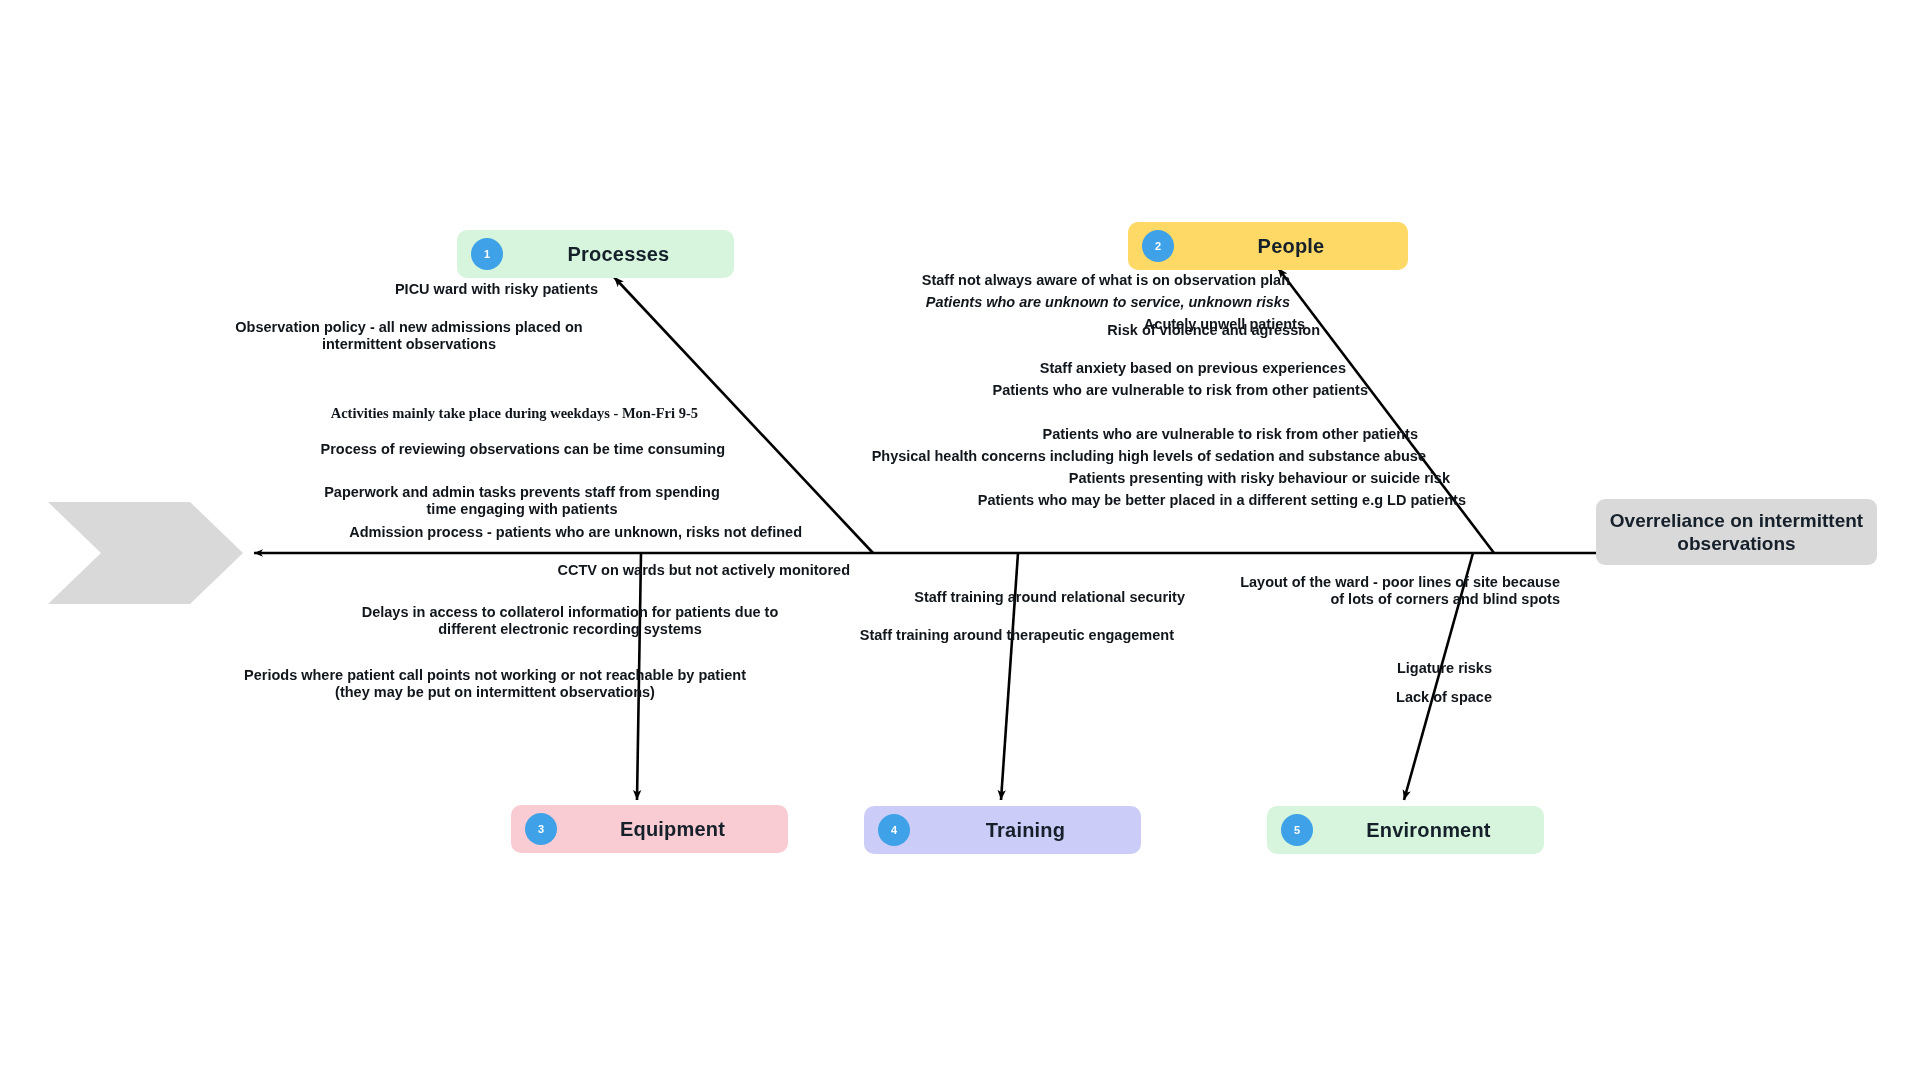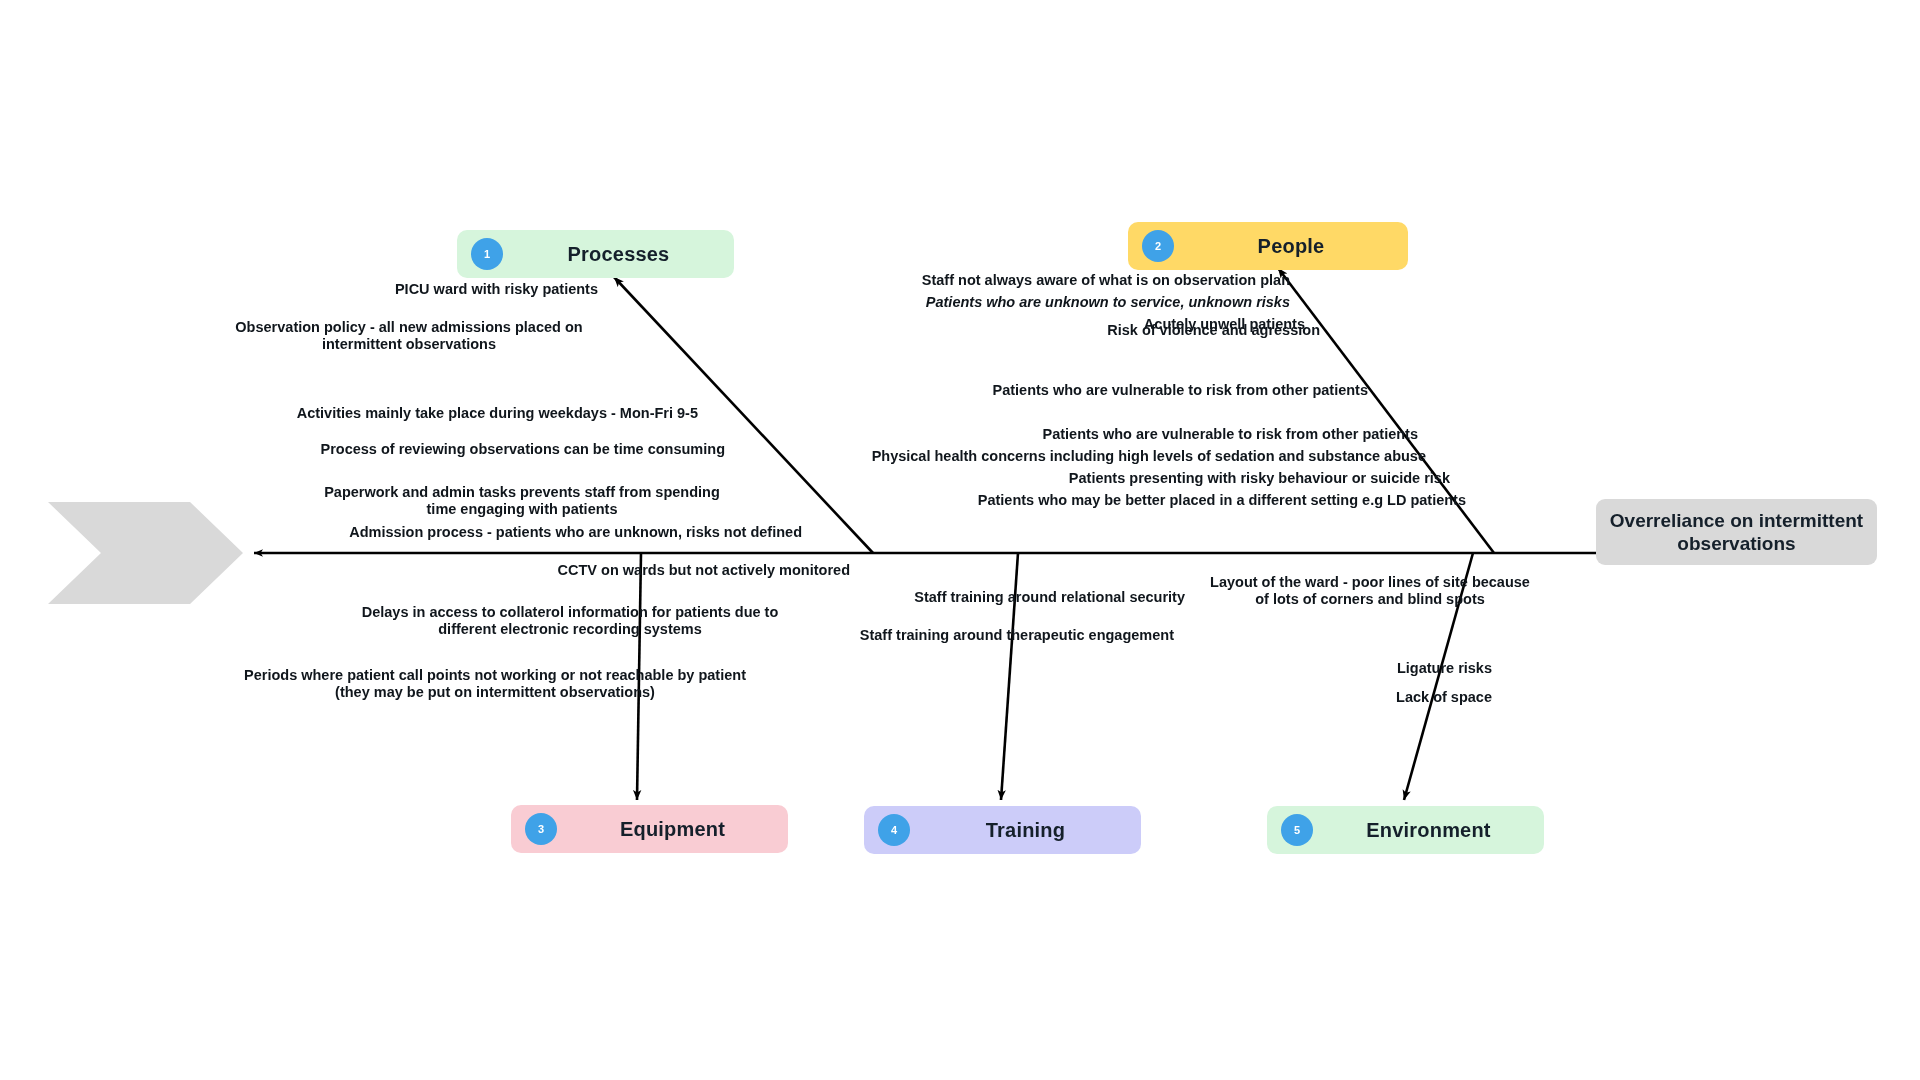--- a/index.html
+++ b/index.html
@@ -156,43 +156,44 @@
   </div>
 
   <div class="cat-box" style="left:1267px; top:806px; width:277px; background:#d6f5dc;">
     <span class="cat-num">5</span>
     <span class="cat-label">Environment</span>
   </div>
 
   <div class="cause right" style="left:180px; top:281px; width:418px;">PICU ward with risky patients</div>
   <div class="cause center" style="left:200px; top:311px; width:418px;">Observation policy - all new admissions placed on
 intermittent observations</div>
-  <div class="cause right" style="left:230px; top:405px; width:468px;">Activities mainly take place during weekdays - Mon-Fri 9-5</div>
+  <div class="cause right" style="left:230px; top:405px; width:468px;font-family:Liberation Serif, serif;">Activities mainly take place during weekdays - Mon-Fri 9-5</div>
   <div class="cause right" style="left:240px; top:441px; width:485px;">Process of reviewing observations can be time consuming</div>
   <div class="cause center" style="left:282px; top:476px; width:480px;">Paperwork  and admin tasks prevents staff from spending
 time engaging with patients</div>
   <div class="cause right" style="left:280px; top:524px; width:522px;">Admission process - patients who are unknown, risks not defined</div>
 
   <div class="cause right" style="left:700px; top:272px; width:590px;">Staff not always aware of what is on observation plan</div>
   <div class="cause right" style="left:700px; top:294px; width:590px;font-style:italic;">Patients who are unknown to service, unknown risks</div>
   <div class="cause right" style="left:700px; top:316px; width:605px;">Acutely unwell patients</div>
   <div class="cause right" style="left:700px; top:322px; width:620px;">Risk of  violence and agression</div>
+  <div class="cause right" style="left:700px; top:360px; width:646px;">Staff anxiety based on previous experiences</div>
   <div class="cause right" style="left:700px; top:382px; width:668px;">Patients who are vulnerable to risk from other patients</div>
   <div class="cause right" style="left:700px; top:426px; width:718px;">Patients who are vulnerable to risk from other patients</div>
   <div class="cause right" style="left:700px; top:448px; width:726px;">Physical health concerns including high levels of sedation and substance abuse</div>
   <div class="cause right" style="left:700px; top:470px; width:750px;">Patients presenting with risky behaviour or suicide risk</div>
   <div class="cause right" style="left:700px; top:492px; width:766px;">Patients who may be better placed in a different setting e.g LD patients</div>
 
   <div class="cause right" style="left:320px; top:562px; width:530px;">CCTV on wards but not actively monitored</div>
   <div class="cause center" style="left:310px; top:596px; width:520px;">Delays in access to collaterol information for patients due to
 different electronic recording systems</div>
   <div class="cause center" style="left:160px; top:659px; width:670px;">Periods where patient call points not working  or not reachable by patient
 (they may be put on intermittent observations)</div>
 
   <div class="cause right" style="left:700px; top:589px; width:485px;">Staff training around relational security</div>
   <div class="cause right" style="left:700px; top:627px; width:474px;">Staff training around therapeutic engagement</div>
 
-  <div class="cause center" style="left:1180px; top:566px; width:380px;">Layout of the ward - poor lines of site because
+  <div class="cause center" style="left:1180px; top:566px; width:380px;text-align:right;">Layout of the ward - poor lines of site because
 of lots of corners and blind spots</div>
   <div class="cause right" style="left:1100px; top:645px; width:392px;margin-top:15px;">Ligature risks</div>
   <div class="cause right" style="left:1060px; top:689px; width:432px;">Lack of space</div>
 
 </div>
 
 </body></html>

